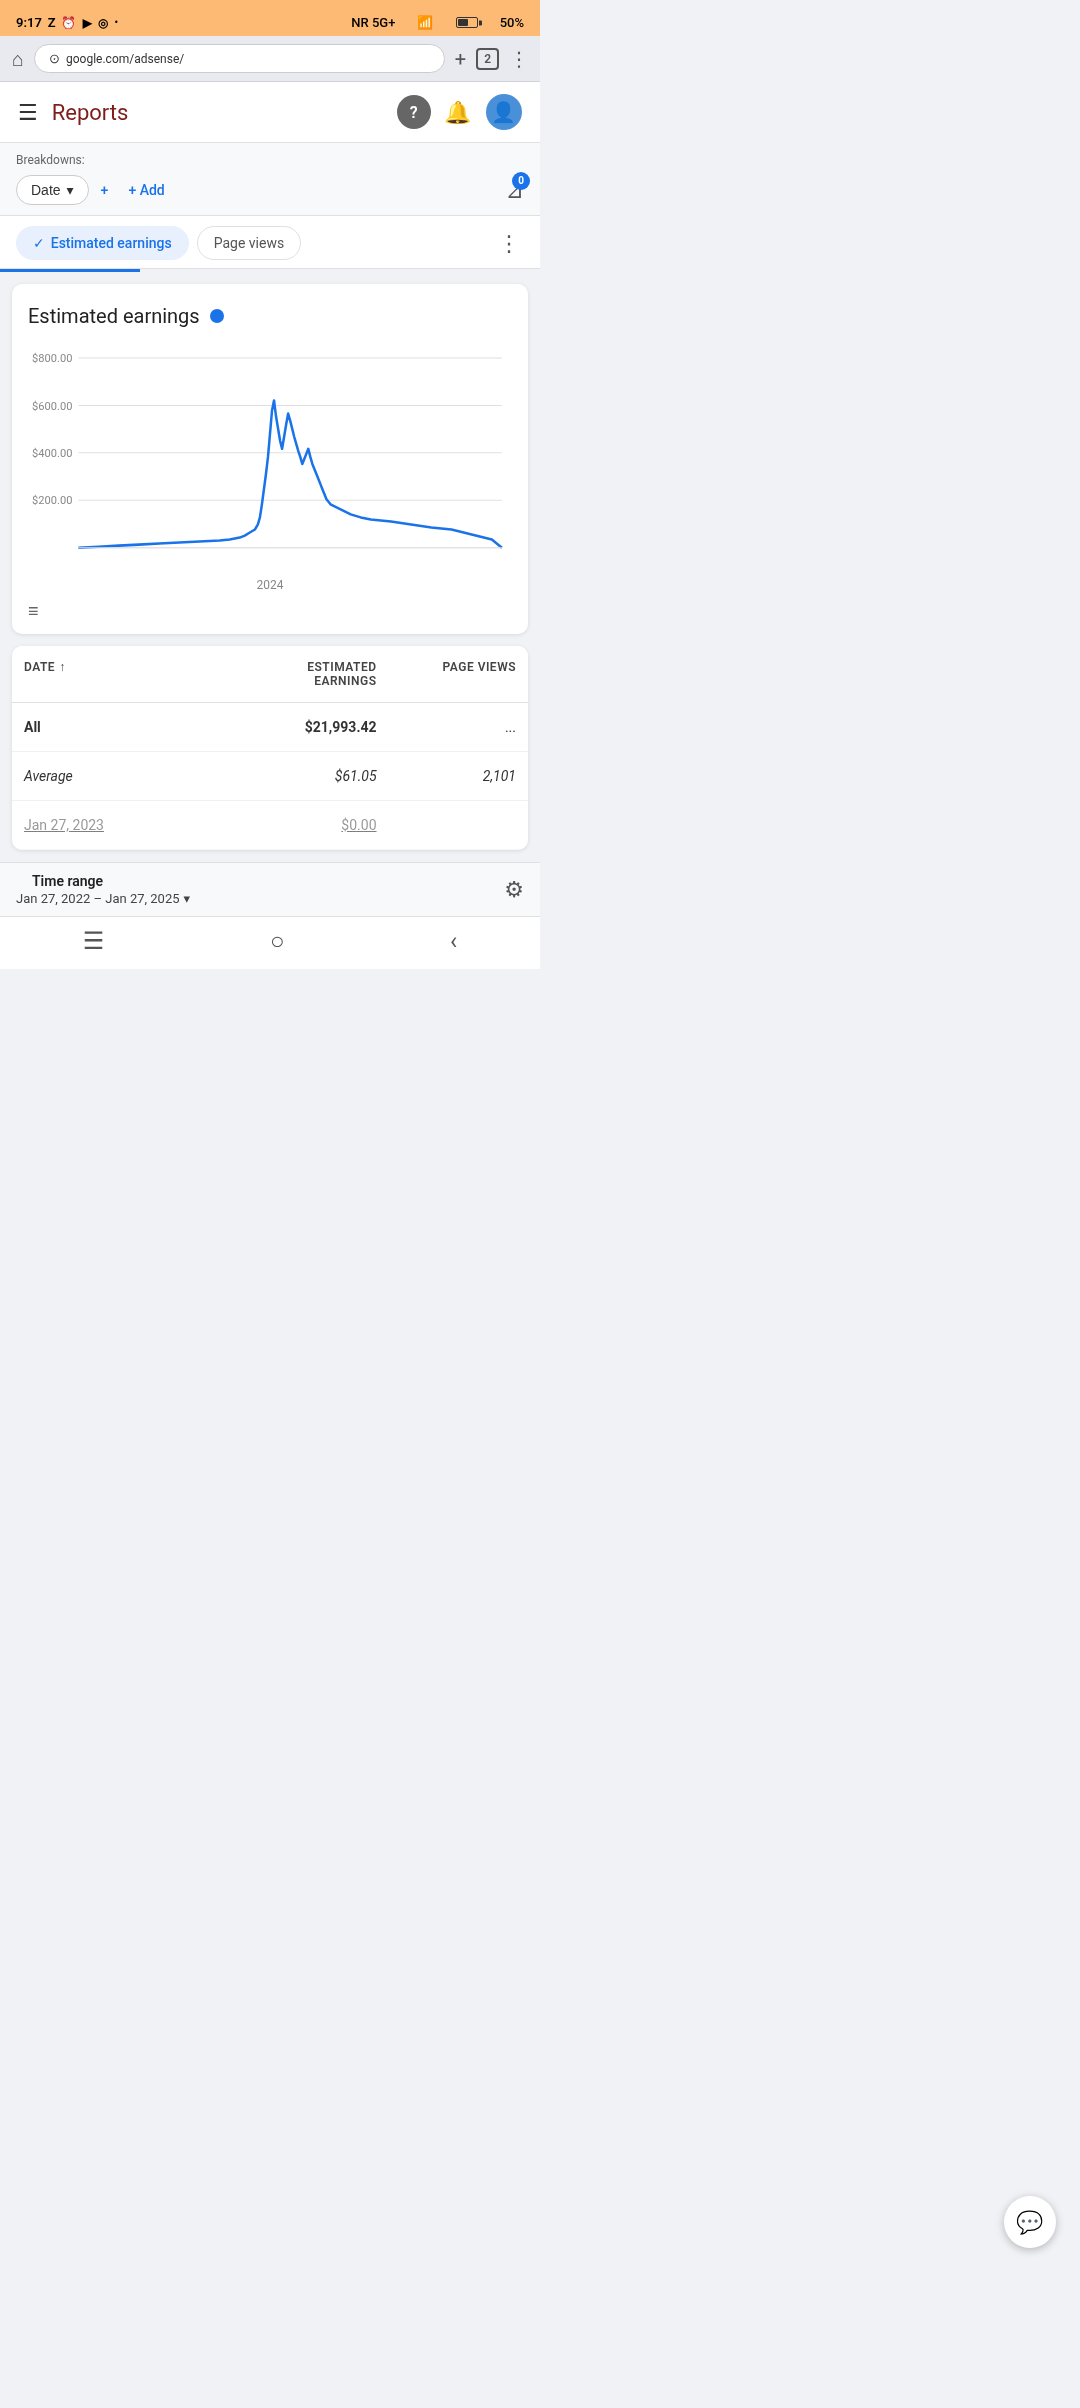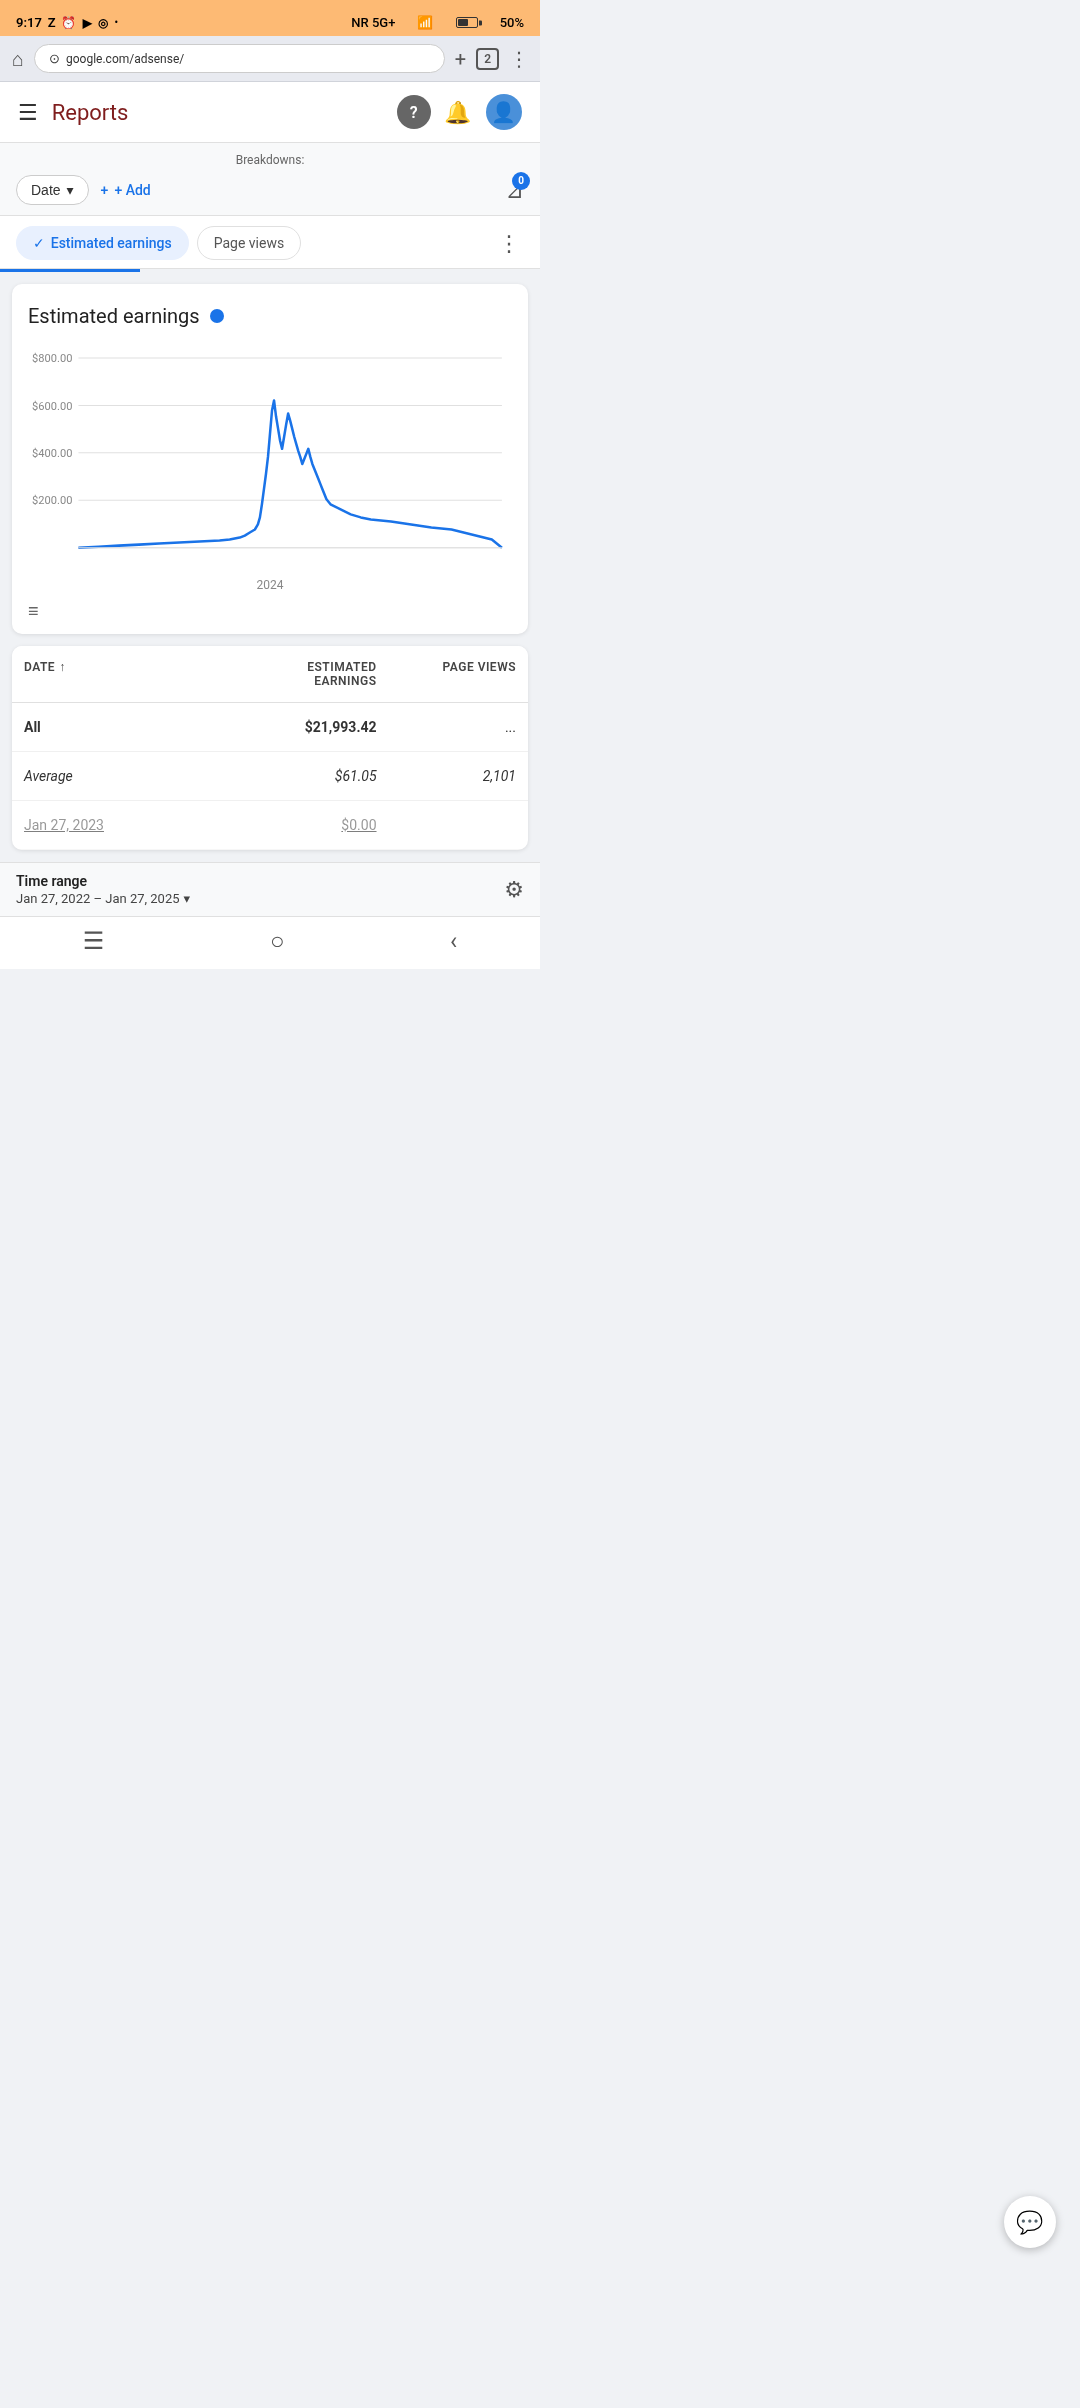--- a/index.html
+++ b/index.html
@@ -170,21 +170,20 @@
     
     .filter-bar {
       background: #f8f9fa;
       padding: 10px 16px;
       border-bottom: 1px solid #e0e0e0;
     }
     .breakdowns-label {
       font-size: 12px;
       color: #666;
       margin-bottom: 8px;
-      text-align: center;
     }
     .filter-row {
       display: flex;
       align-items: center;
       justify-content: space-between;
     }
     .filter-left {
       display: flex;
       align-items: center;
       gap: 12px;
@@ -410,20 +409,21 @@
       border-top: 1px solid #e0e0e0;
       position: sticky;
       bottom: 52px;
       left: 0;
       right: 0;
     }
     .time-range-label {
       font-size: 14px;
       font-weight: 600;
       color: #222;
+      margin-left: 16px;
     }
     .time-range-value {
       font-size: 13px;
       color: #444;
       display: flex;
       align-items: center;
       gap: 4px;
       margin-top: 2px;
     }
     .settings-icon {
@@ -501,21 +501,21 @@
 <div class="filter-bar">
   <div class="breakdowns-label">Breakdowns:</div>
   <div class="filter-row">
     <div class="filter-left">
       <button class="date-btn">
         <span>Date</span>
         <span>▾</span>
       </button>
       <div class="add-btn">
         <span>+</span>
-        <span style="margin-left:2px;">+ Add</span>
+        <span style="margin-left:16px;">+ Add</span>
       </div>
     </div>
     <div class="filter-badge-btn">
       <span class="filter-icon">⊿</span>
       <span class="badge">0</span>
     </div>
   </div>
 </div>
 
 <div class="metric-tabs">

